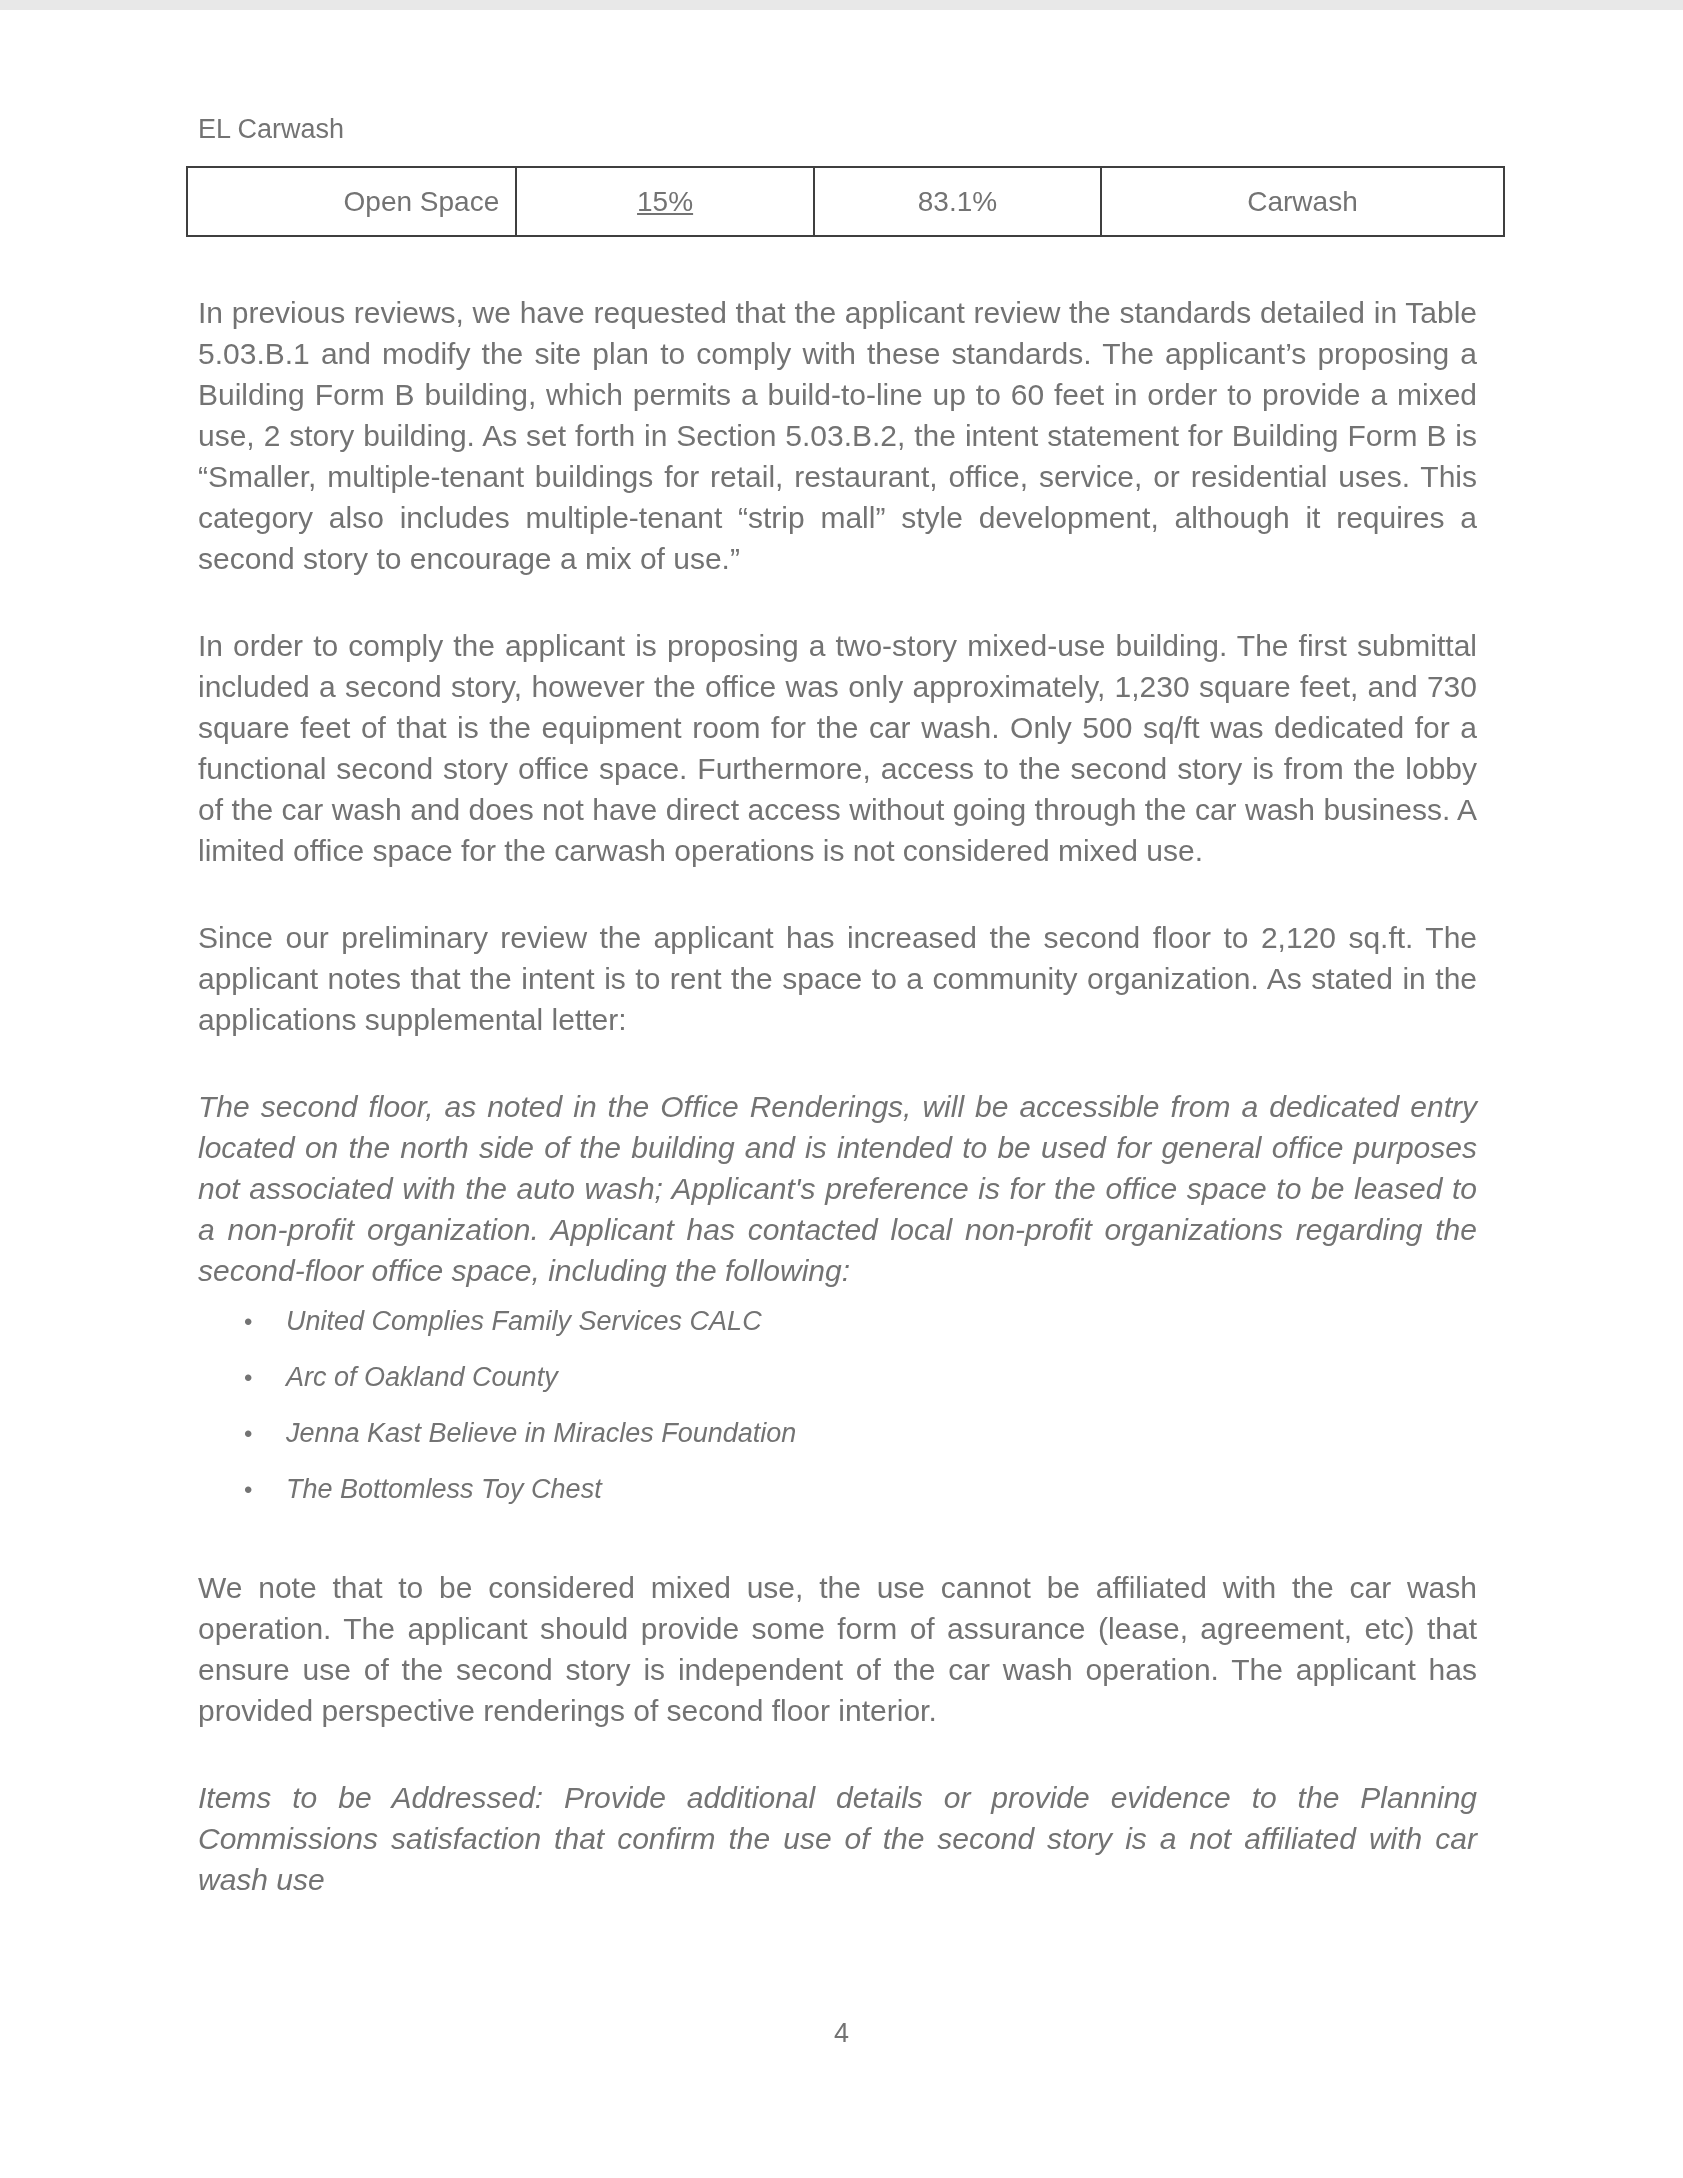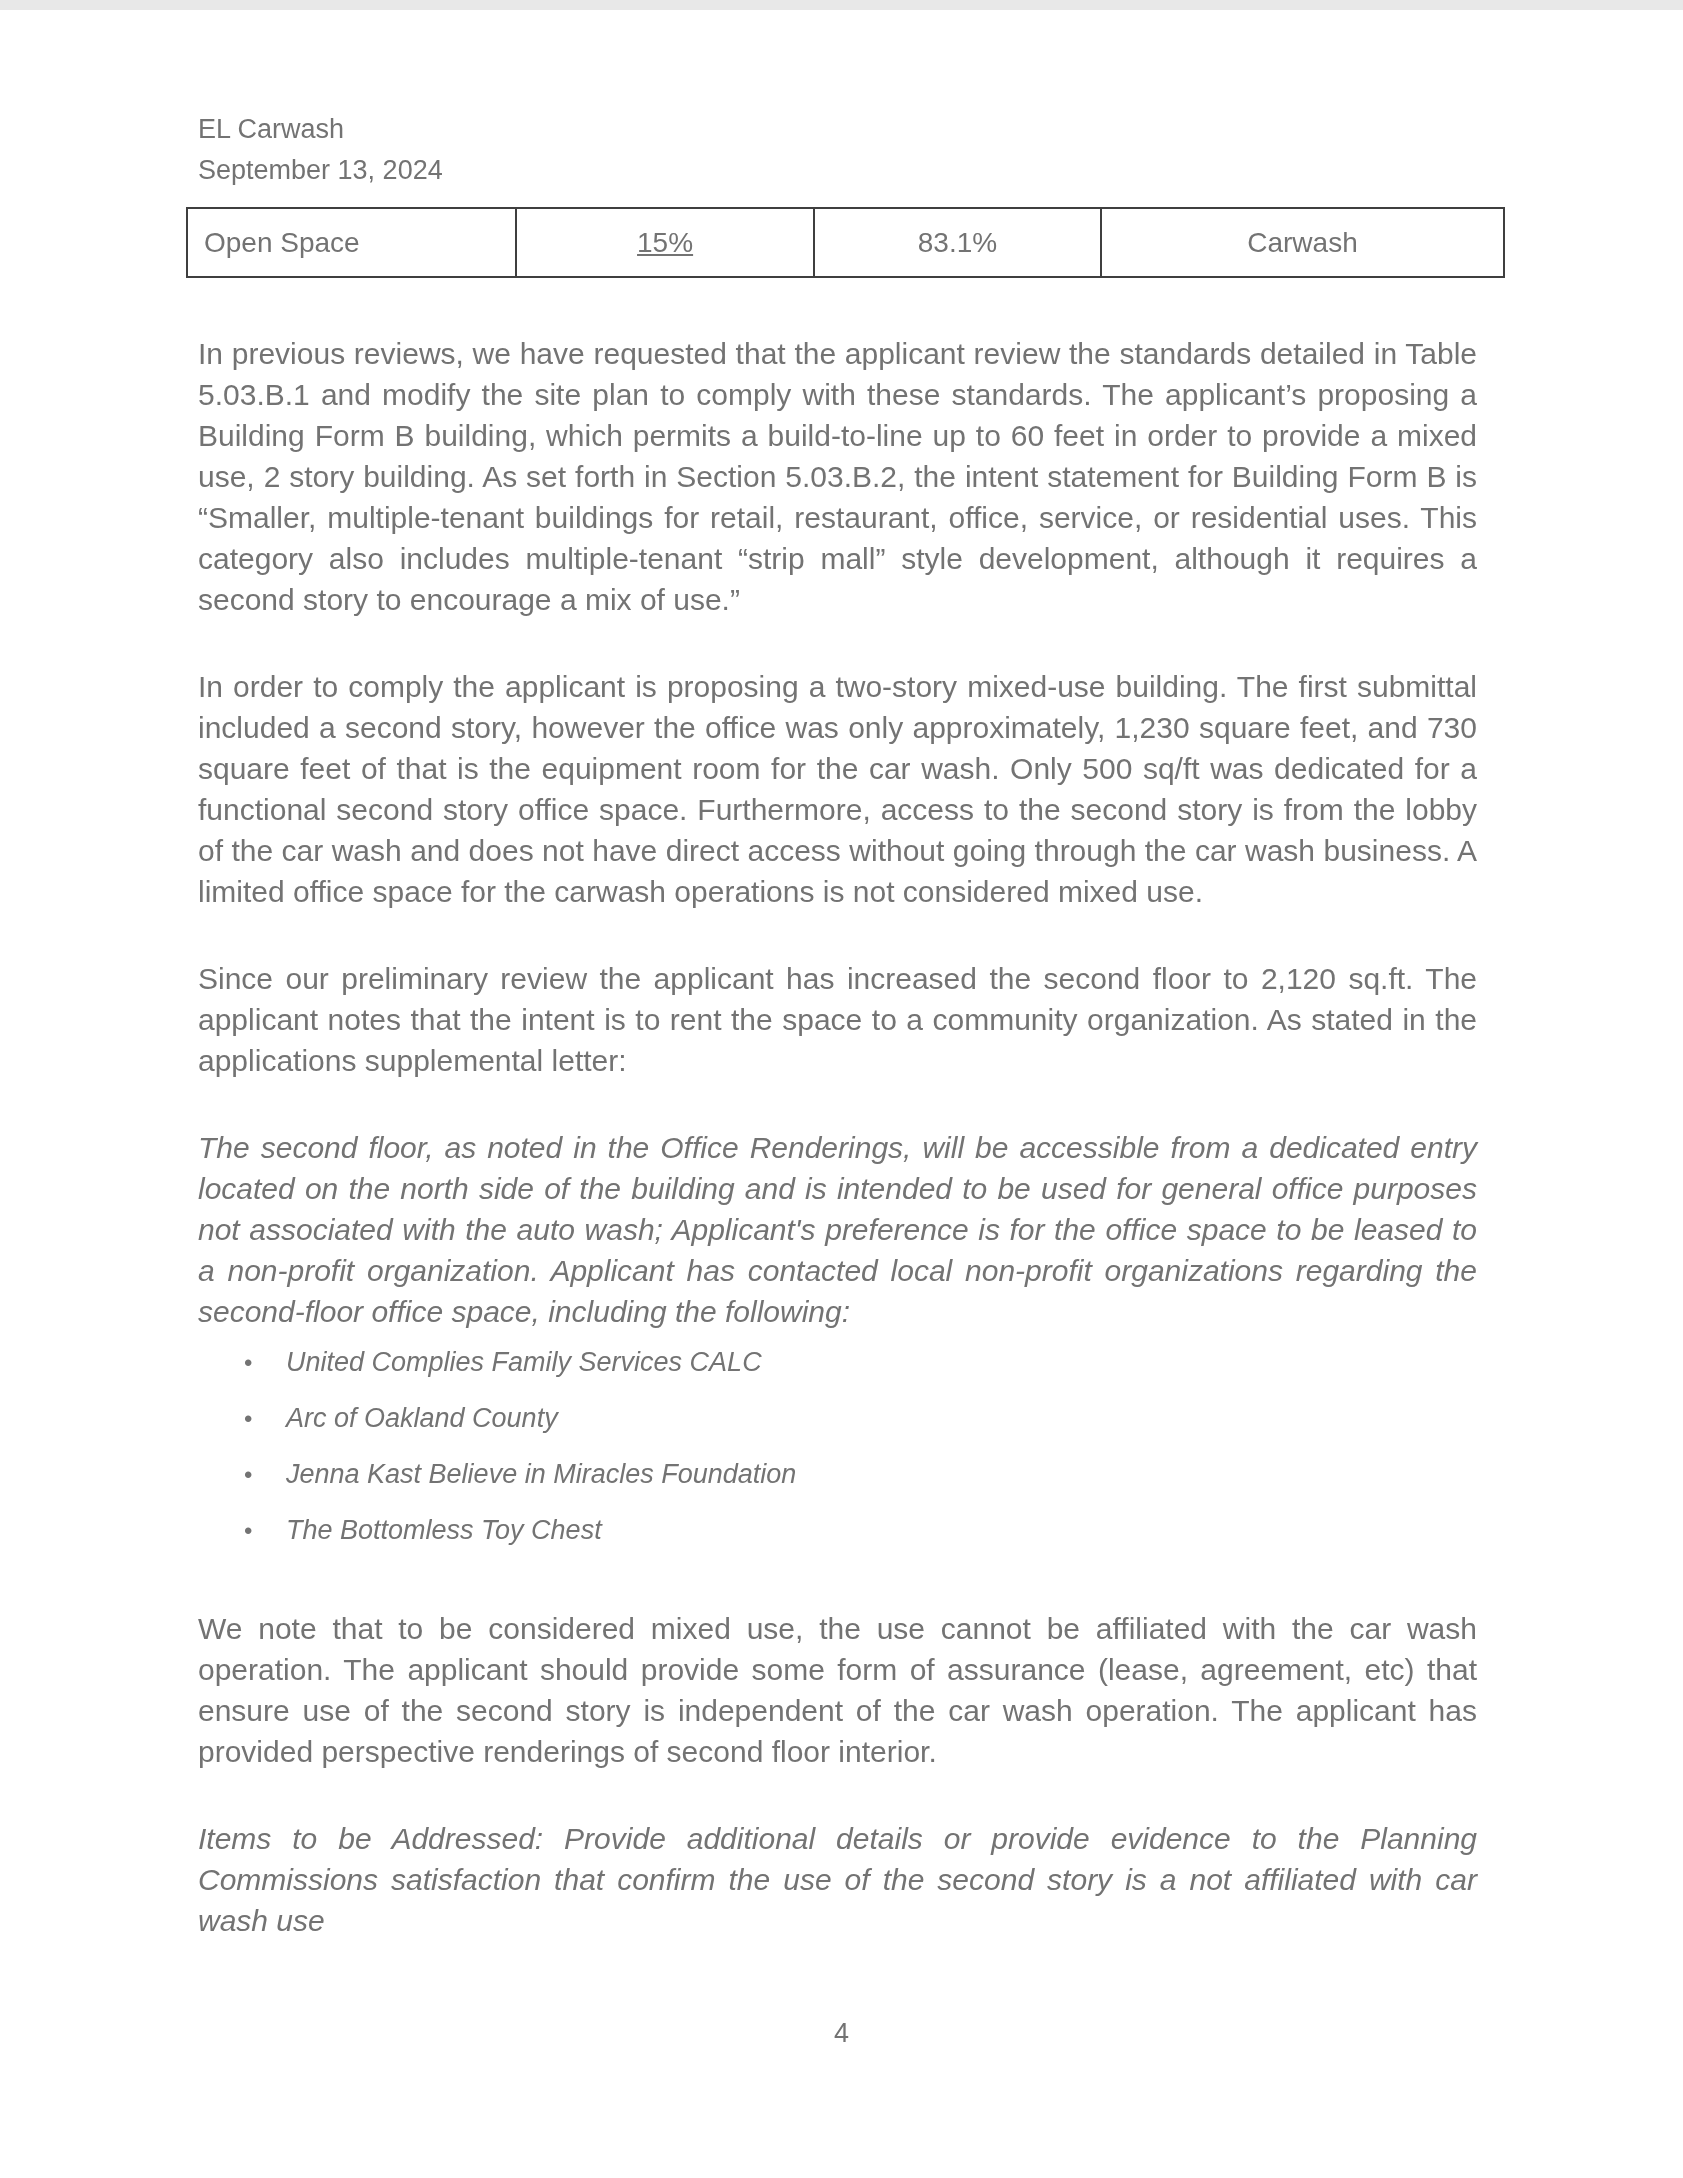--- a/index.html
+++ b/index.html
@@ -33,21 +33,21 @@
     margin-bottom: 55px;
   }
   table.compliance td {
     border: 2px solid #3f3f3f;
     height: 69px;
     font-size: 28px;
     padding: 0 16px;
     vertical-align: middle;
     overflow: hidden;
   }
-  td.cell-left   { text-align: left; }
+  td.cell-left   { text-align: right; }
   td.cell-center { text-align: center; }
   .col-1 { width: 25.0%; }
   .col-2 { width: 22.6%; text-decoration: underline; }
   .col-3 { width: 21.8%; }
   .col-4 { width: 30.6%; }
   .body-text p {
     font-size: 30px;
     line-height: 41px;
     text-align: justify;
     margin: 0 0 46px 0;
@@ -86,21 +86,20 @@
   }
 </style>
 </head>
 <body>
 
 <div class="page">
   <div class="content">
 
     <div class="doc-header">
       <div>EL Carwash</div>
-      <div>September 13, 2024</div>
     </div>
 
     <table class="compliance">
       <tbody>
         <tr>
           <td class="cell-left col-1">Open Space</td>
           <td class="cell-center col-2">15%</td>
           <td class="cell-center col-3">83.1%</td>
           <td class="cell-center col-4">Carwash</td>
         </tr>

